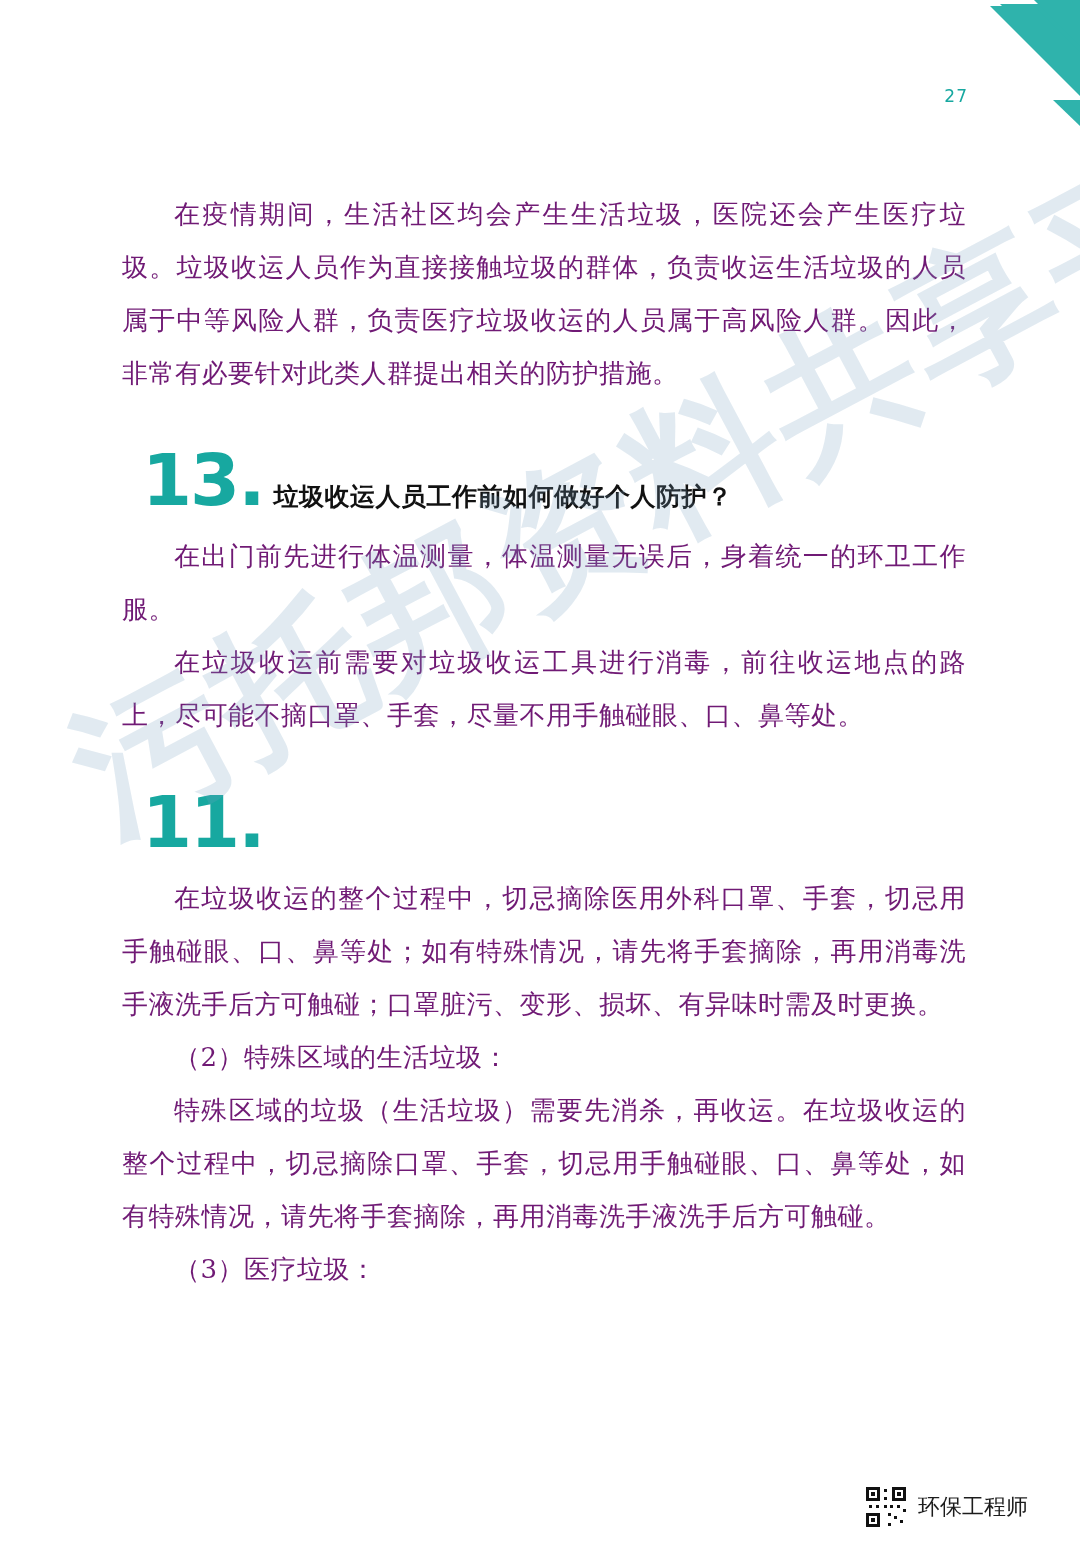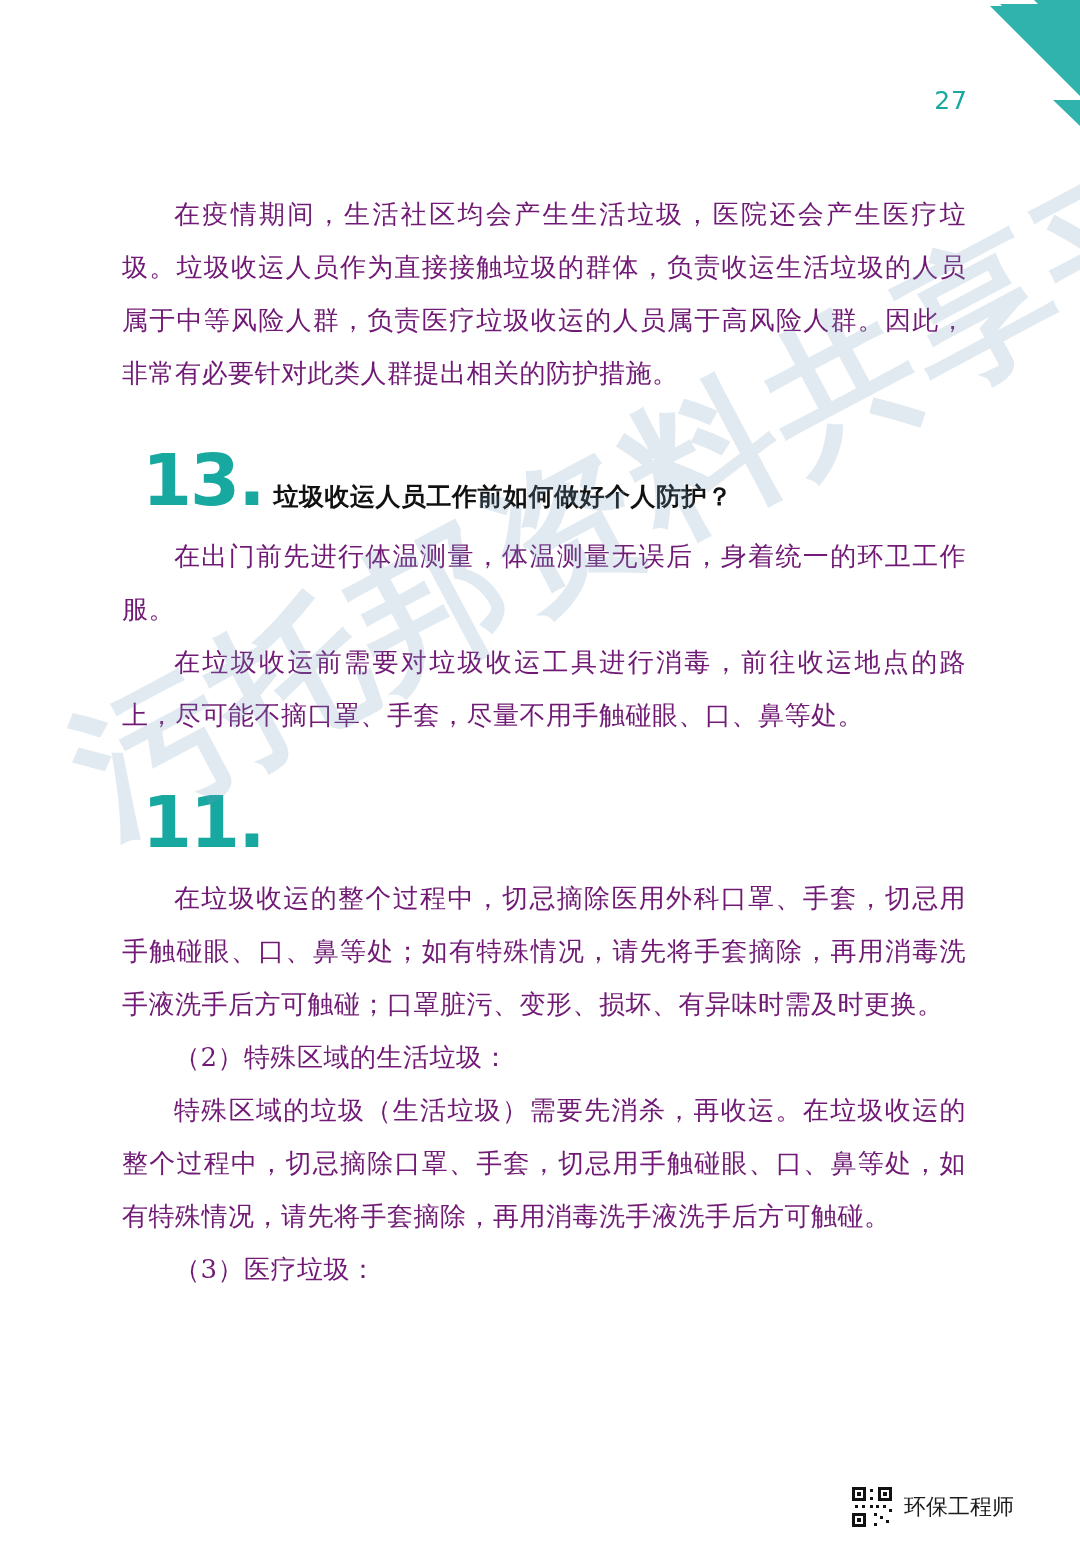--- a/index.html
+++ b/index.html
@@ -27,21 +27,21 @@
   #page-header .deco-svg {
     position: absolute;
     top: 0;
     right: 0;
   }
   #page-number {
     position: absolute;
     top: 86px;
     right: 112px;
     font-family: "DejaVu Sans", "Liberation Sans", sans-serif;
-    font-size: 25px;
+    font-size: 17px;
     color: #17a8a0;
     letter-spacing: 1px;
   }
 
   
   #watermark {
     position: absolute;
     left: 0;
     top: 0;
     width: 1080px;
@@ -116,21 +116,21 @@
     padding-left: 58px;
     font-size: 29px;
     line-height: 53px;
     color: #1c1c1c;
     text-align: justify;
   }
 
   
   #page-footer {
     position: absolute;
-    right: 66px;
+    right: 52px;
     bottom: 34px;
     display: flex;
     align-items: center;
     z-index: 3;
     text-align: right;
   }
   #page-footer .qr {
     width: 44px;
     height: 44px;
     margin-right: 10px;

